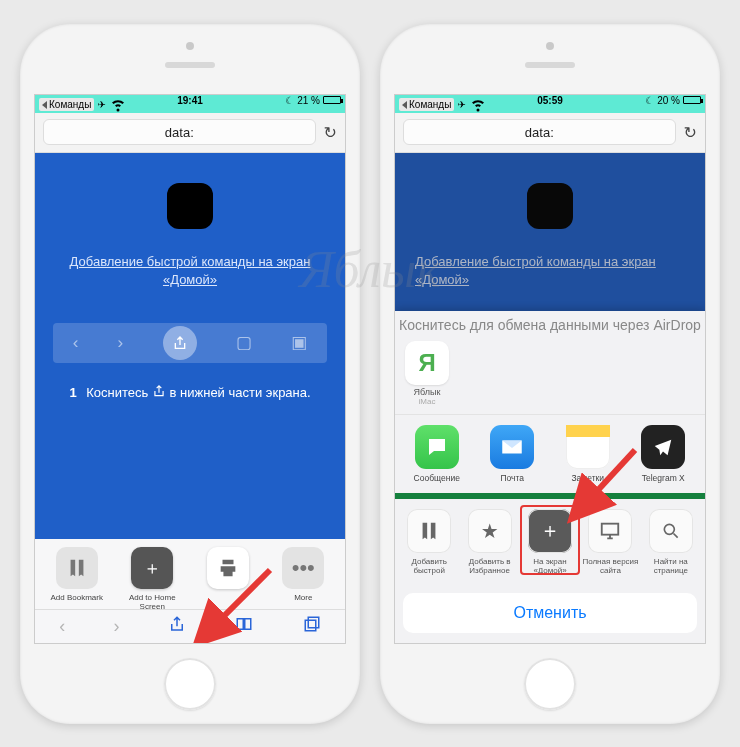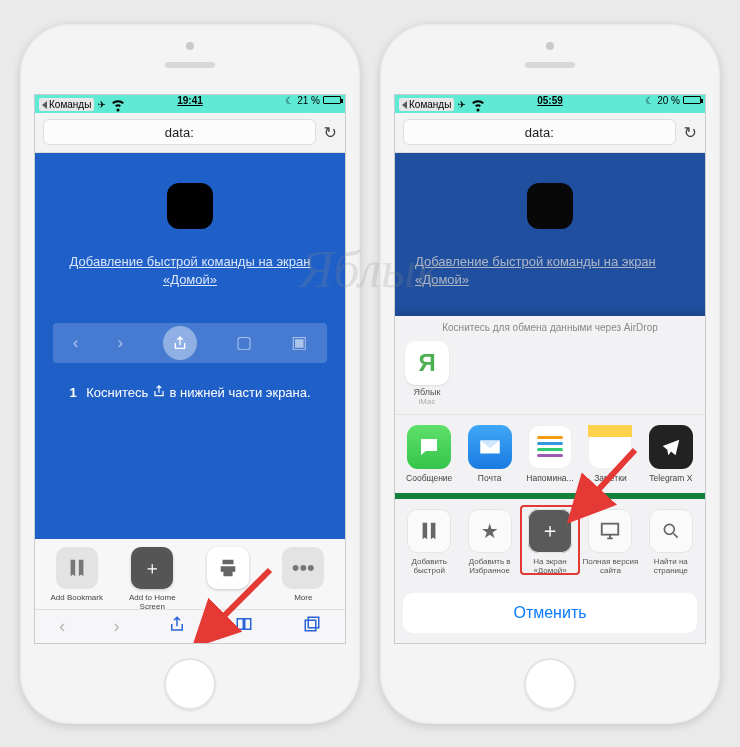--- a/index.html
+++ b/index.html
@@ -48,21 +48,21 @@
   .status {
     height: 18px; background: #5eead4; color:#000;
     font-size: 10px; display:flex; align-items:flex-start;
     justify-content: space-between; padding: 0 4px;
     position: relative; z-index: 5;
   }
   .status .left { display:flex; align-items:center; gap:3px;}
   .status .right { display:flex; align-items:center; gap:3px;}
   .status .back-chip { background:#e8e8e8; padding:1px 3px; border-radius:2px; display:flex; align-items:center; gap:2px;}
   .tri-left { width:0;height:0;border-top:4px solid transparent;border-bottom:4px solid transparent;border-right:5px solid #5a5a5a;}
-  .status .time { position:absolute; left:50%; transform:translateX(-50%); font-weight:600;text-decoration:underline;}
+  .status .time { position:absolute; left:50%; transform:translateX(-50%); font-weight:600;}
   .battery-box { width:18px; height:8px; border:1px solid #000; border-radius:1px; position:relative;}
   .battery-box::after { content:""; position:absolute; right:-3px; top:2px; width:2px; height:4px; background:#000;}
   .battery-fill { height:100%; background:#000;}
   .battery-fill.red { background:#e53935;}
   
   .urlbar {
     height: 40px; background:#f3f3f3; display:flex; align-items:center;
     padding:0 8px; gap:8px; border-bottom:1px solid #ddd;
     position: relative; z-index: 5;
   }
@@ -116,21 +116,21 @@
     display:flex; align-items:center; justify-content:space-around;
     color:#2a65d8; font-size:18px;
   }
   .safari-bar span.dim { color:#b5b5b5;}
   
   .sheet {
     position:absolute; bottom:0; left:0; right:0;
     background:#f2f2f4; z-index:10;
     box-shadow: 0 -2px 8px rgba(0,0,0,.2);
   }
-  .sheet-hint { text-align:center; font-size:10px; color:#888; padding:6px 0 4px;}
+  .sheet-hint { text-align:center; font-size:14px; color:#888; padding:6px 0 4px;}
   .airdrop-row { padding:4px 10px 8px 10px; display:flex; gap:10px;}
   .airdrop-item { text-align:center; font-size:9px; color:#555;}
   .airdrop-item .aicon {
     width:44px; height:44px; border-radius:10px; background:#fff;
     display:flex; align-items:center; justify-content:center;
     font-size:24px; font-weight:700; margin-bottom:2px;
     box-shadow:0 1px 2px rgba(0,0,0,.1);
   }
   .airdrop-item .aicon .g { color:#4caf50;}
   .airdrop-item .sub { color:#aaa; font-size:8px;}
@@ -369,31 +369,20 @@
         <div class="app-item">
           <div class="aicn mail">
             <svg width="26" height="26" viewBox="0 0 24 24">
                 <path fill="#fff" d="M3 6h18v12H3z"></path>
                 <path fill="#cfe6ff" d="M3 6l9 7 9-7"></path>
               </svg>
           </div>
           <span>Почта</span>
         </div>
         <div class="app-item">
-          <div class="aicn remind">
-            <div class="bars">
-                <i style="background:#f39c12"></i>
-                <i style="background:#3498db"></i>
-                <i style="background:#2ecc71"></i>
-                <i style="background:#9b59b6"></i>
-              </div>
-          </div>
-          <span>Напомина...</span>
-        </div>
-        <div class="app-item">
           <div class="aicn notes"></div>
           <span>Заметки</span>
         </div>
         <div class="app-item">
           <div class="aicn tg">
             <svg width="22" height="22" viewBox="0 0 24 24">
                 <path fill="#fff" d="M3 11l18-7-4 17-5-4-3 4-1-6z"></path>
               </svg>
           </div>
           <span>Telegram X</span>

